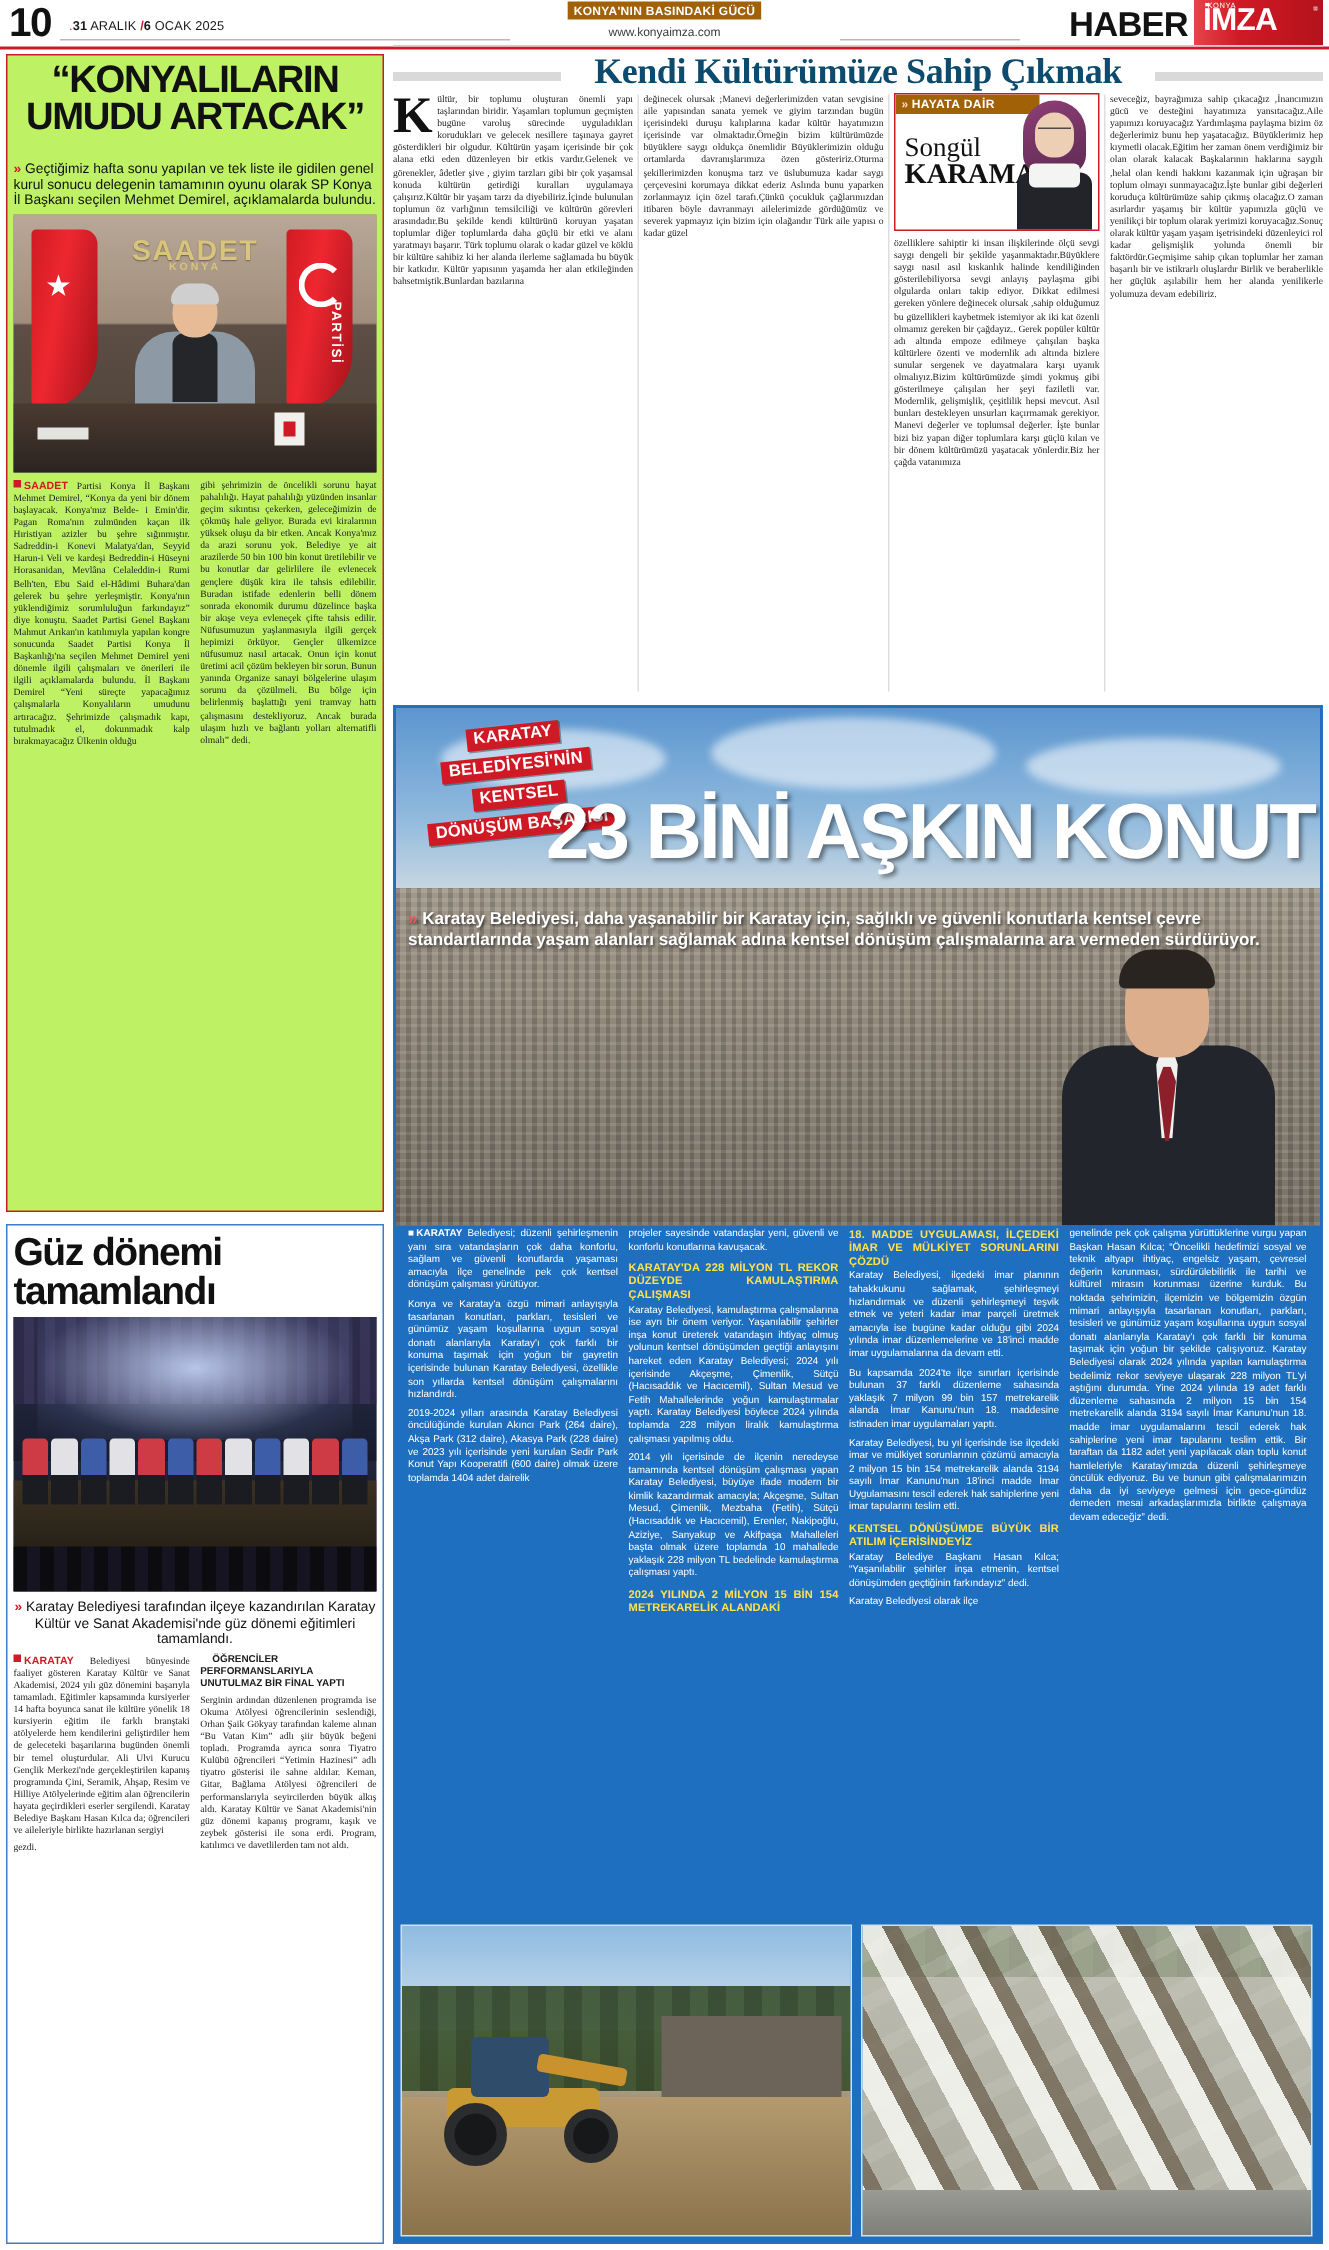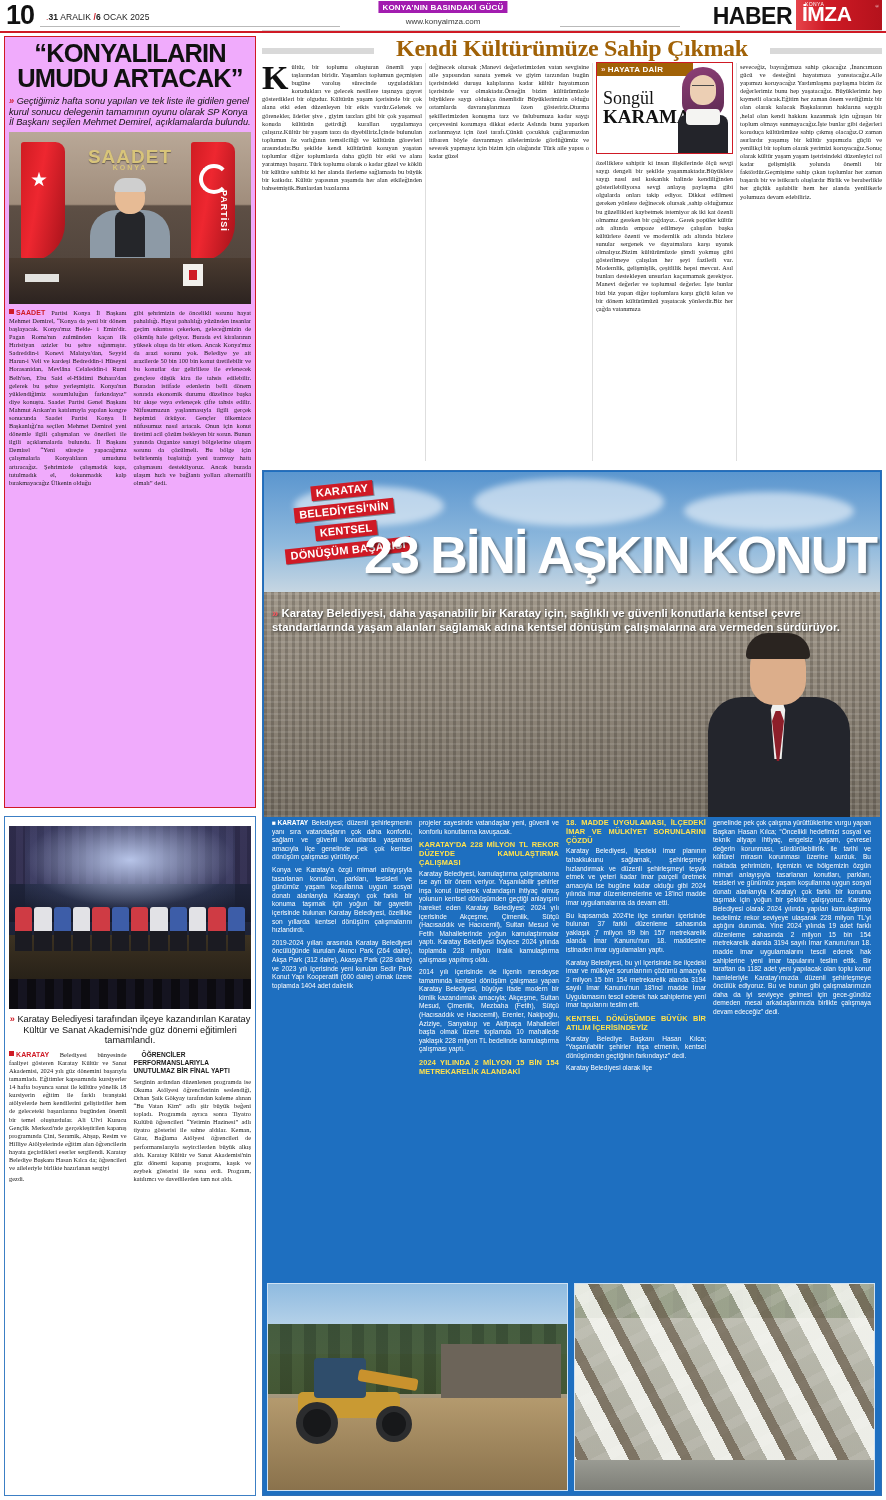--- a/index.html
+++ b/index.html
@@ -22,21 +22,21 @@
   .mh-date {
     position:absolute; left:46px; top:12px;
     font-family:"Liberation Sans", sans-serif; font-size:8.5px;
     color:#1a1a1a; letter-spacing:.1px; white-space:nowrap;
   }
   .mh-date b { font-weight:bold; }
   .mh-rule { position:absolute; left:40px; top:26px; width:300px; height:1px; background:#b9b9b9; }
   .mh-rule2 { position:absolute; left:560px; top:26px; width:120px; height:1px; background:#b9b9b9; }
   .mh-slogan {
     position:absolute; left:50%; top:1px; transform:translateX(-50%);
-    background:#a21caf; color:#fff; font-family:"Liberation Sans", sans-serif;
+    background:#a16207; color:#fff; font-family:"Liberation Sans", sans-serif;
     font-weight:bold; font-size:8px; letter-spacing:.2px; padding:1.5px 4px;
     white-space:nowrap;
   }
   .mh-site {
     position:absolute; left:50%; top:17px; transform:translateX(-50%);
     font-family:"Liberation Sans", sans-serif; font-size:8px; color:#3b3b3b;
     white-space:nowrap; background:#fff; padding:0 6px;
   }
   .mh-haber {
     position:absolute; right:94px; top:3px;
@@ -69,30 +69,30 @@
   .col-text p { margin-bottom:3px; }
   .lead-kicker {
     font-family:"Liberation Sans", sans-serif; font-weight:bold; font-size:7px;
     color:#cf1a25; letter-spacing:.1px;
   }
   .sq { display:inline-block; width:5px; height:5px; background:#cf1a25; margin-right:2px; vertical-align:1px;}
 
   
   .art-left-top {
     position:absolute; left:4px; top:36px; width:252px; height:772px;
-    border:1.6px solid #cf1a25; background:#f0abfc; padding:4px;
+    border:1.6px solid #cf1a25; background:#bef264; padding:4px;
   }
   .alt-head {
     font-family:"Liberation Sans", sans-serif; font-weight:bold;
     font-size:25.5px; line-height:25px; letter-spacing:-.9px; color:#111;
     text-align:center;
   }
   .alt-lead {
-    margin-top:5px; font-family:"Liberation Sans", sans-serif; font-size:9.2px;
-    line-height:10.6px; color:#111;font-style:italic;
+    margin-top:16px; font-family:"Liberation Sans", sans-serif; font-size:9.2px;
+    line-height:10.6px; color:#111;
   }
   .alt-lead .chev { color:#cf1a25; font-weight:bold; }
   .alt-photo {
     margin-top:4px; width:100%; height:172px; position:relative; overflow:hidden;
     background:linear-gradient(180deg,#8e7f72 0%, #6e5f54 55%, #3b322c 100%);
   }
   .ap-wall { position:absolute; inset:0; background:
       linear-gradient(180deg,#b9a897 0%, #a08d7c 42%, #5d4f45 43%, #4a3e36 100%); }
   .ap-logo {
     position:absolute; left:50%; top:14px; transform:translateX(-50%);
@@ -177,21 +177,21 @@
 
   
   .art-col {
     position:absolute; left:262px; top:30px; width:620px; height:435px;
     border-top:1.2px solid #cfcfcf; padding-top:2px;
   }
   .colhead-wrap { position:relative; height:30px; }
   .colhead {
     position:absolute; left:50%; top:2px; transform:translateX(-50%);
     font-family:"Liberation Serif", serif; font-weight:bold; font-size:24px;
-    letter-spacing:-.3px; color:#a16207; white-space:nowrap;
+    letter-spacing:-.3px; color:#0c4a6e; white-space:nowrap;
   }
   .colhead-barL { position:absolute; left:0; top:15px; width:112px; height:6px; background:#d9d9d9; }
   .colhead-barR { position:absolute; right:0; top:15px; width:112px; height:6px; background:#d9d9d9; }
 
   .col-grid { position:absolute; left:0; top:32px; width:620px; height:398px; }
   .cg-c1 { position:absolute; left:0;   top:0; width:160px; height:398px; }
   .cg-c2 { position:absolute; left:167px;top:0; width:160px; height:398px; }
   .cg-c3 { position:absolute; left:334px;top:0; width:137px; height:398px; }
   .cg-c4 { position:absolute; left:478px;top:0; width:142px; height:398px; }
   .cg-vr { position:absolute; top:0; width:1px; height:398px; background:#dedede; }
@@ -394,20 +394,24 @@
       </p>
       <p>gibi şehrimizin de öncelikli sorunu hayat pahalılığı. Hayat pahalılığı yüzünden insanlar geçim sıkıntısı çekerken, geleceğimizin de çökmüş hale geliyor. Burada evi kiralarının yüksek oluşu da bir etken. Ancak Konya'mız da arazi sorunu yok. Belediye ye ait arazilerde 50 bin 100 bin konut üretilebilir ve bu konutlar dar gelirlilere ile evlenecek gençlere düşük kira ile tahsis edilebilir. Buradan istifade edenlerin belli dönem sonrada ekonomik durumu düzelince başka bir akışe veya evleneçek çifte tahsis edilir.
 
 Nüfusumuzun yaşlanmasıyla ilgili gerçek hepimizi örküyor. Gençler ülkemizce nüfusumuz nasıl artacak. Onun için konut üretimi acil çözüm bekleyen bir sorun.
 
 Bunun yanında Organize sanayi bölgelerine ulaşım sorunu da çözülmeli. Bu bölge için belirlenmiş başlattığı yeni tramvay hattı çalışmasını destekliyoruz. Ancak burada ulaşım hızlı ve bağlantı yolları alternatifli olmalı” dedi.</p>
     </div>
   </div>
 
   <div class="art-left-bot">
+    <div class="alb-head">
+      <div>Güz dönemi</div>
+      <div>tamamlandı</div>
+    </div>
 
     <div class="alb-photo">
       <div class="st-back"></div>
       <div class="st-curtain"></div>
       <div class="st-spot"></div>
       <div class="st-floor"></div>
       <div class="st-row">
         <div class="st-kid"></div>
         <div class="st-kid"></div>
         <div class="st-kid"></div>

